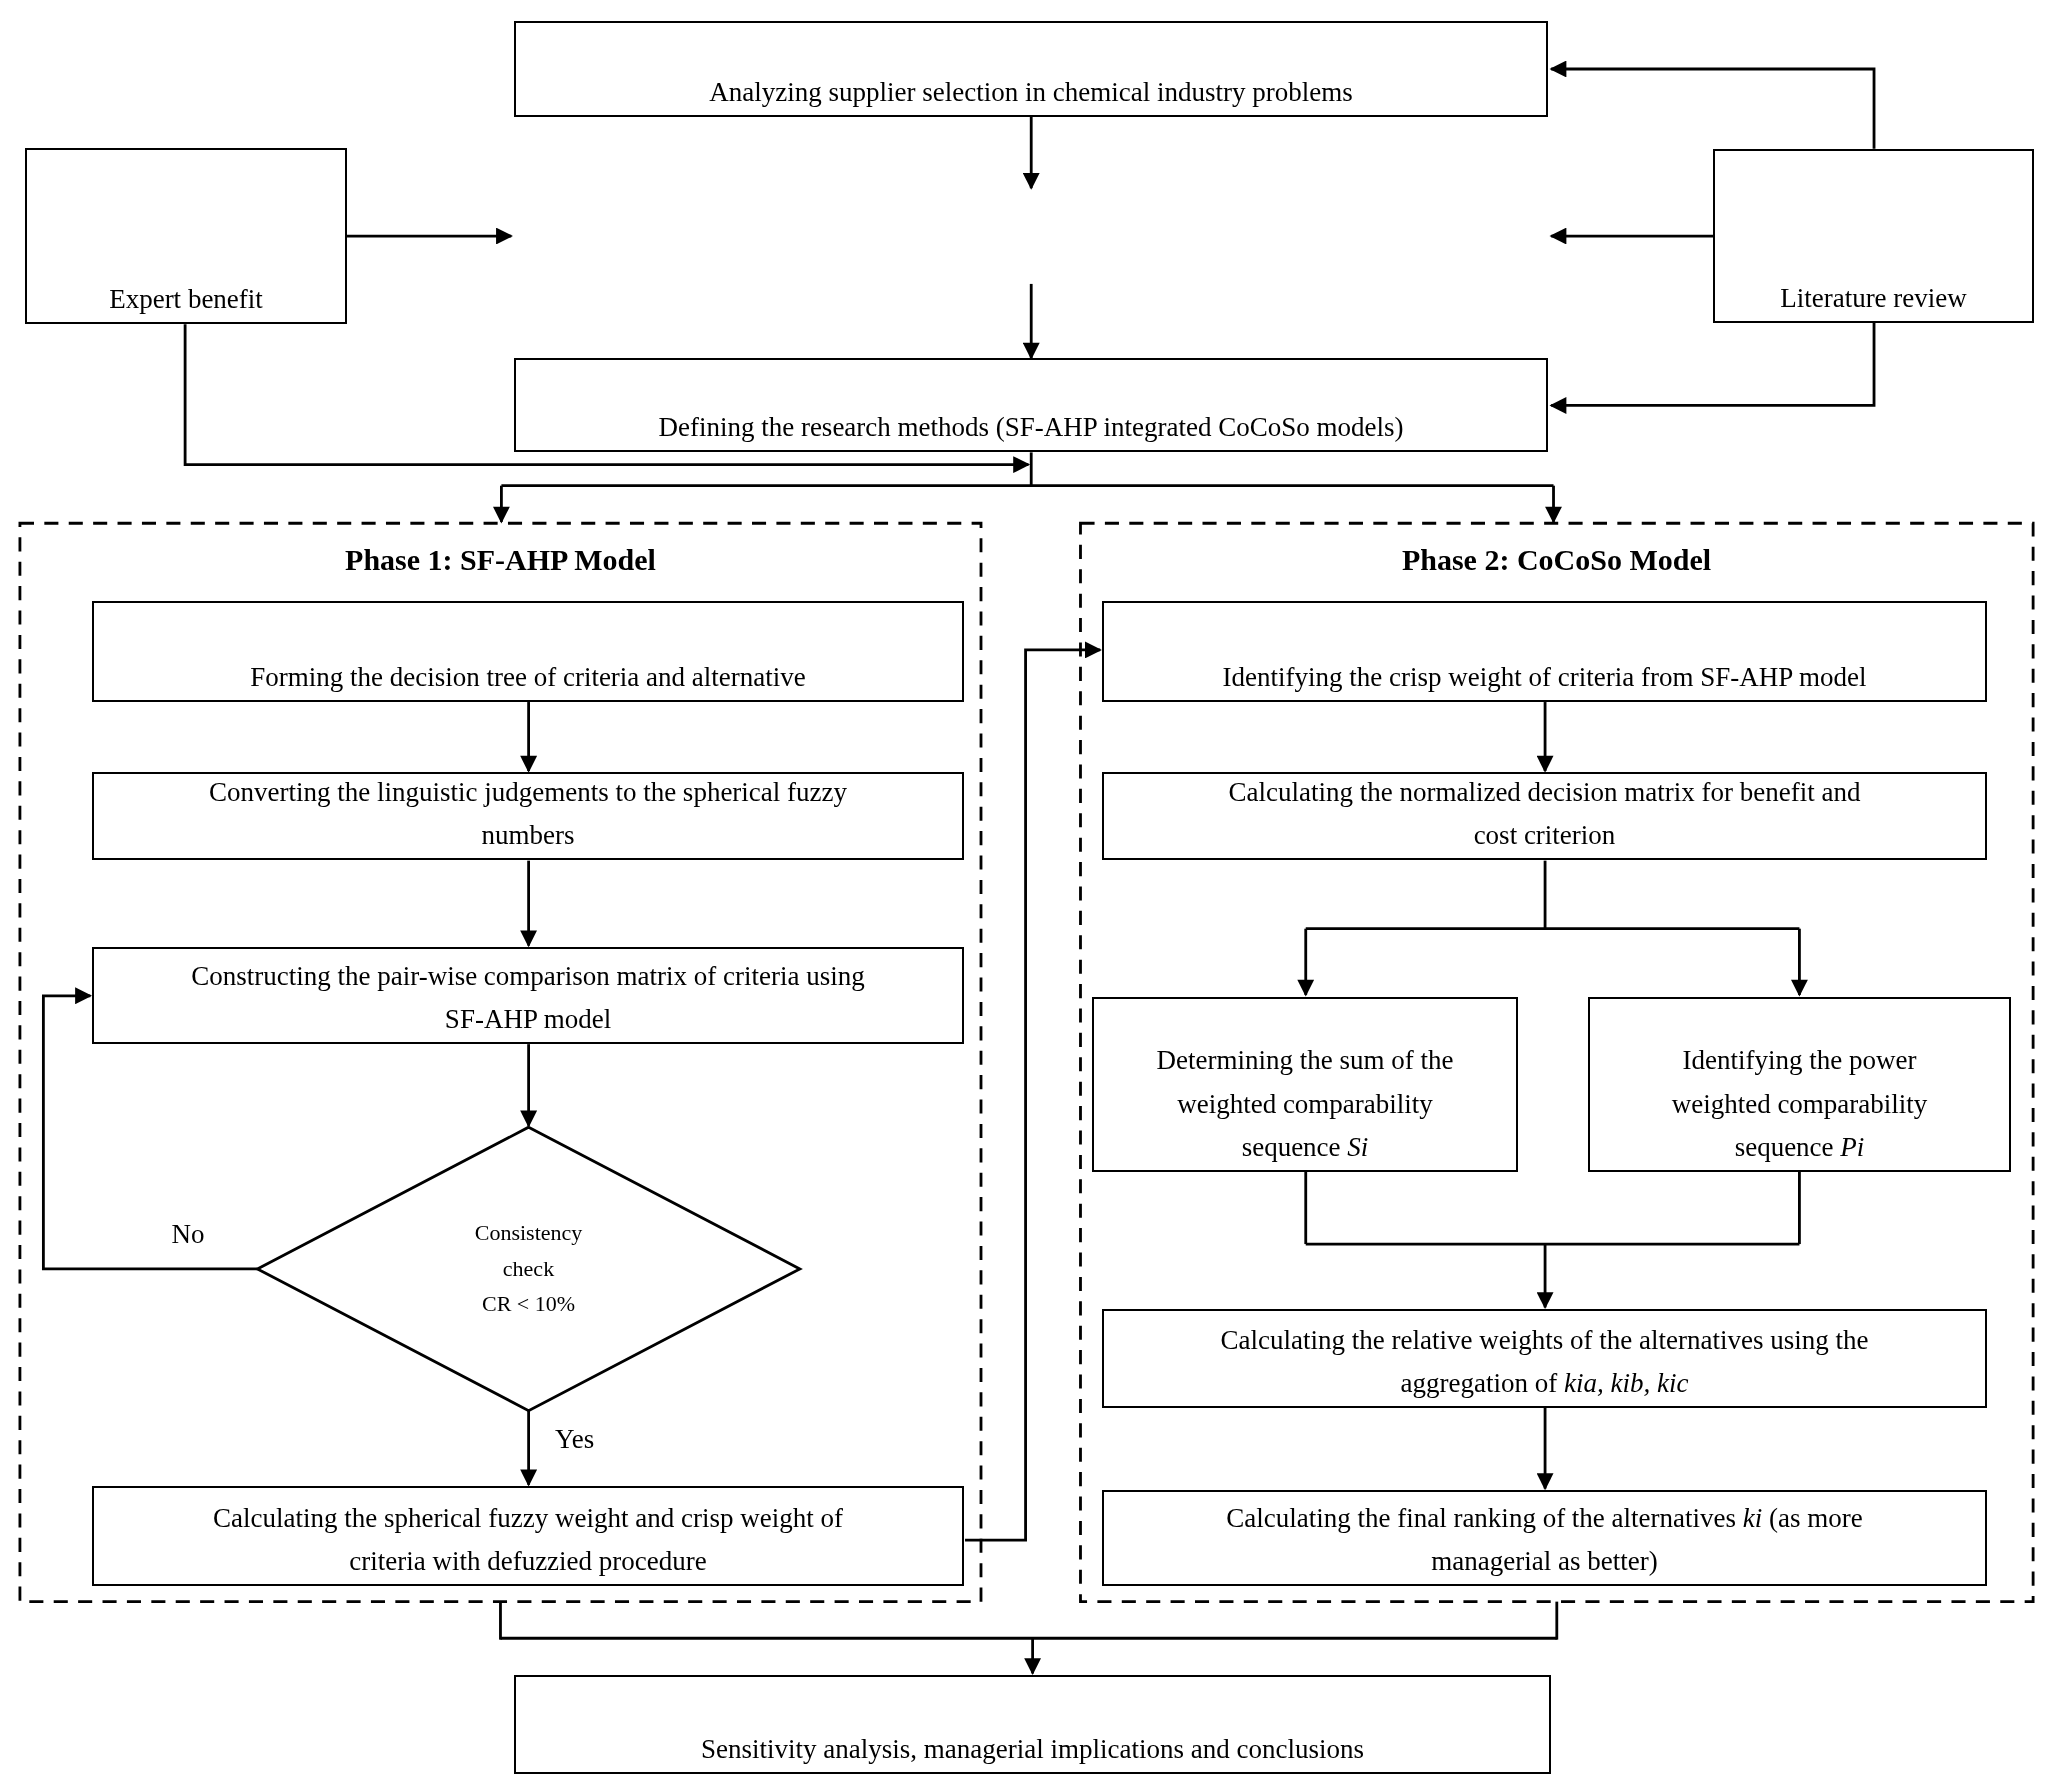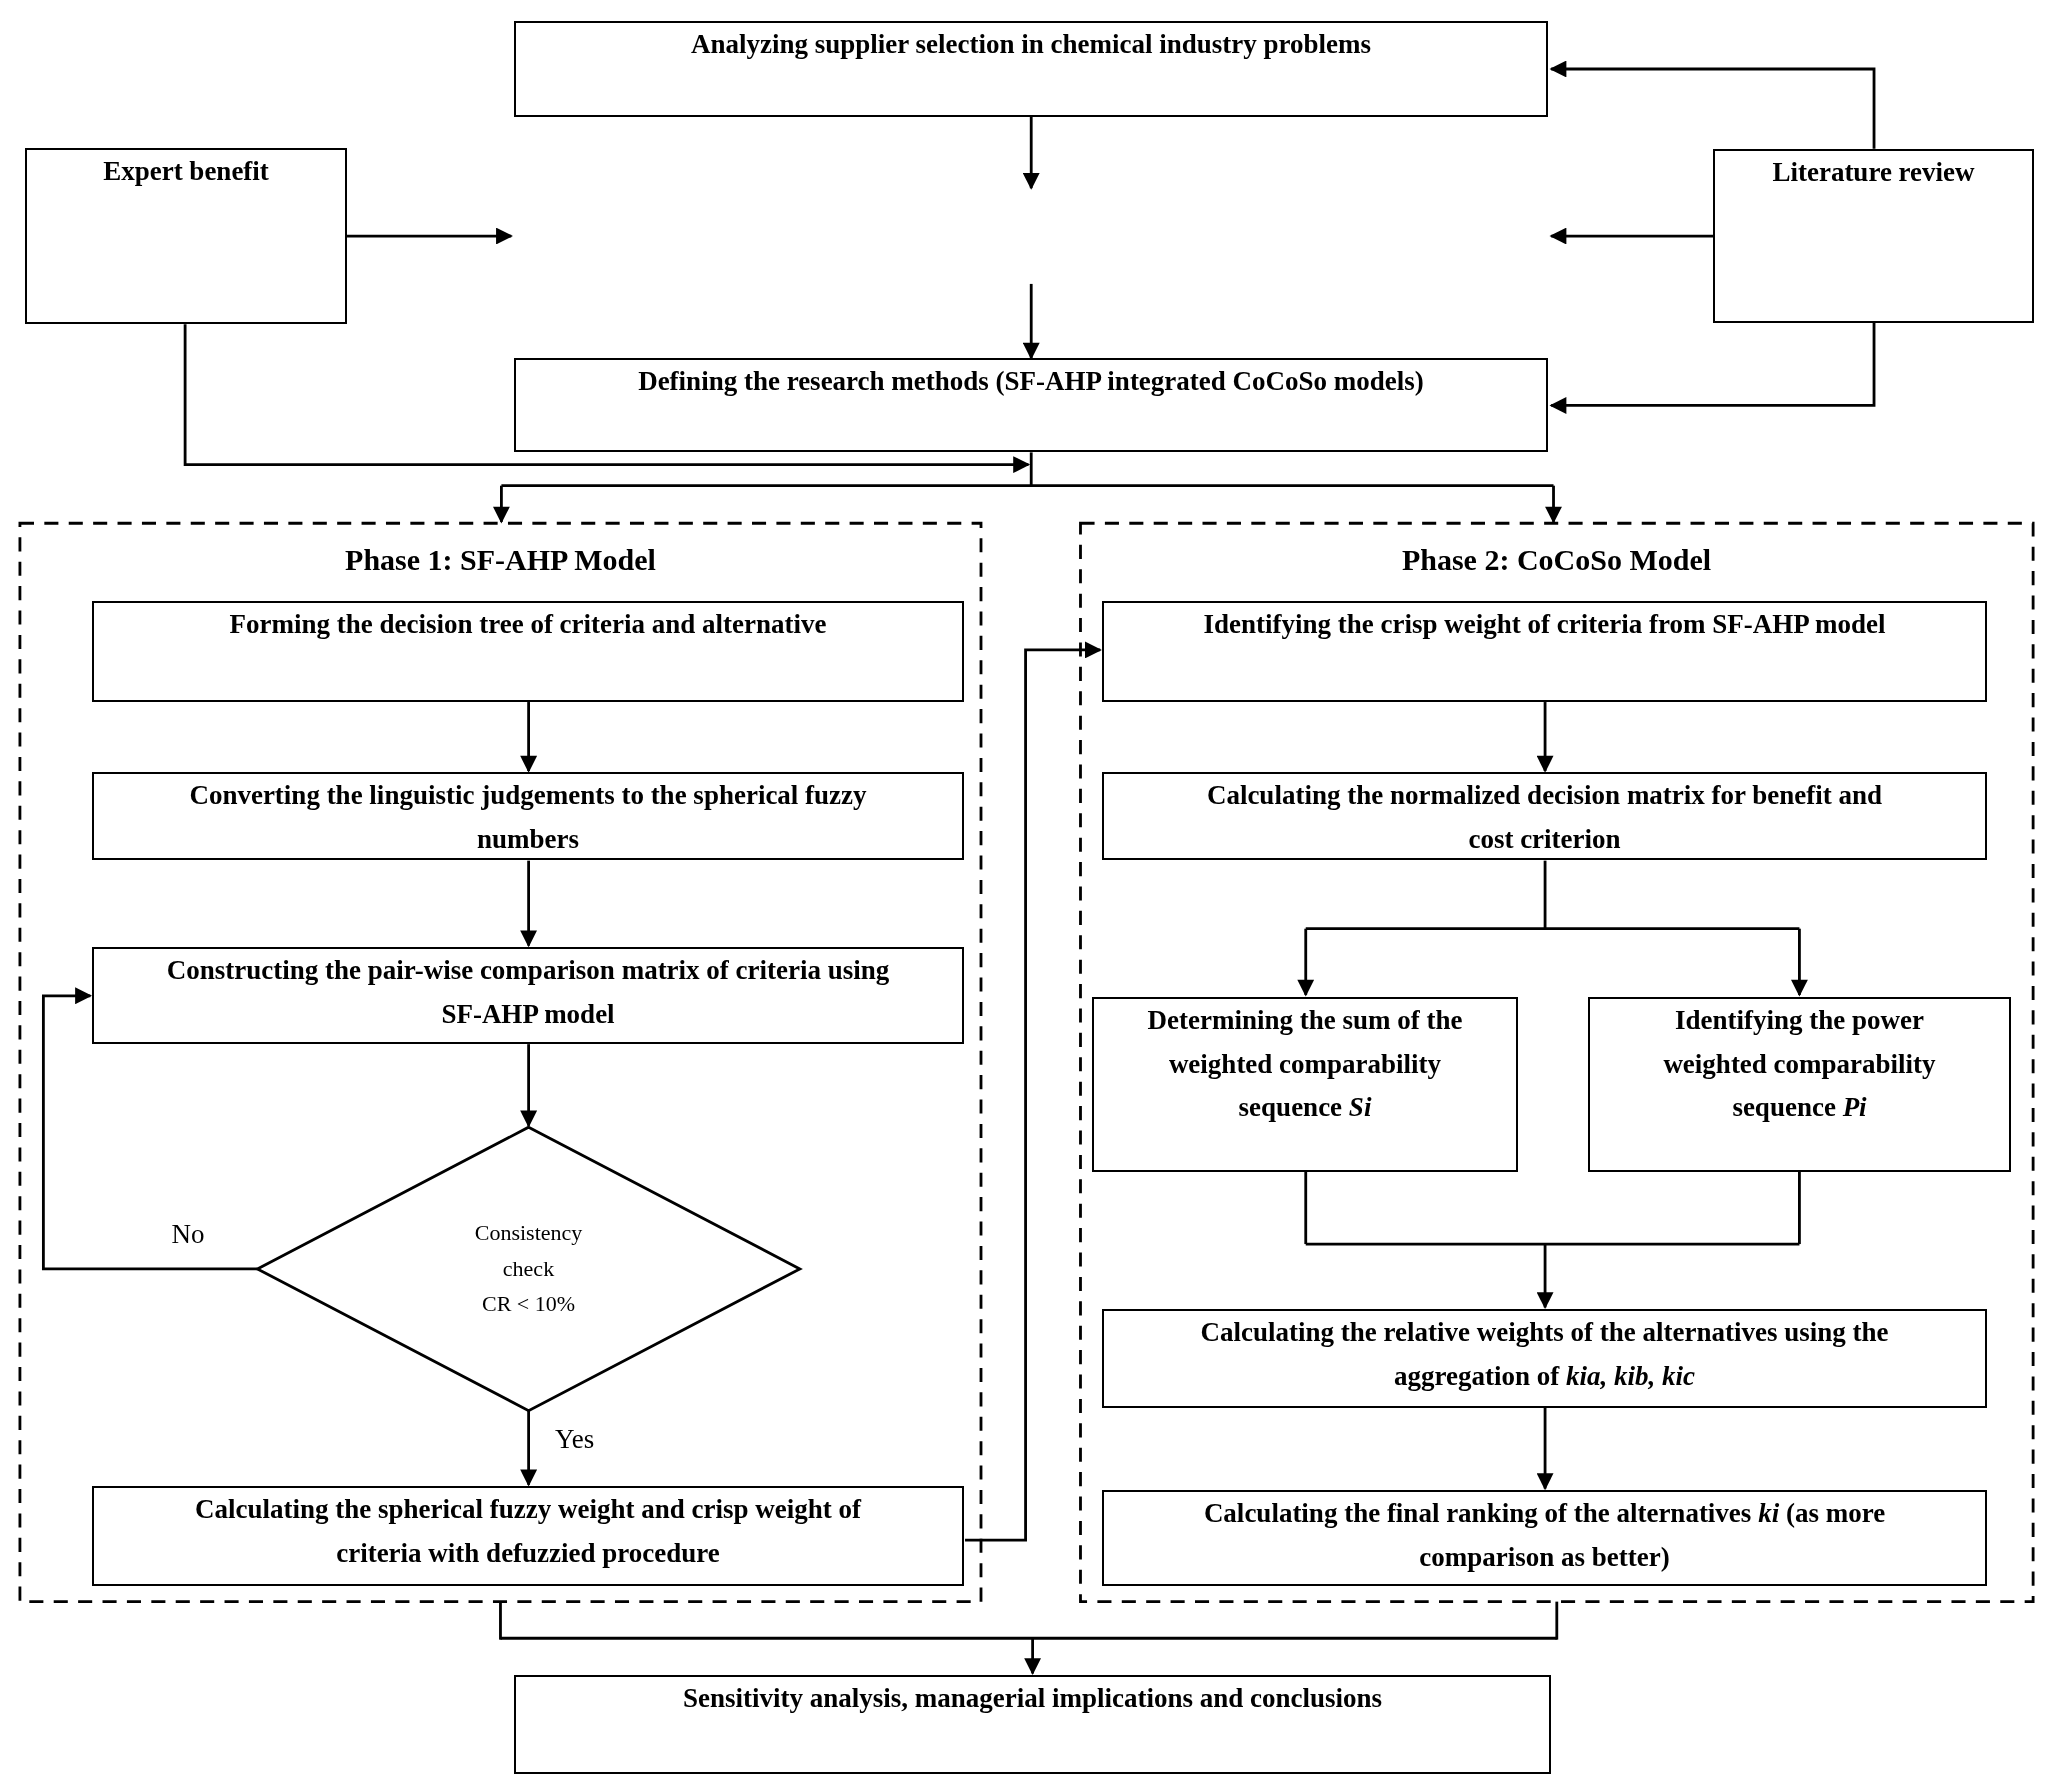--- a/index.html
+++ b/index.html
@@ -11,24 +11,23 @@
     color:#000;
     overflow:hidden;
   }
   .layer{position:absolute;left:0;top:0;width:2046px;height:1787px;}
   .layer path{stroke:#000;stroke-width:6;fill:none;}
   .layer .dashed{stroke:#000;stroke-width:6;fill:none;stroke-dasharray:30 22;}
   .layer polygon{stroke:#000;stroke-width:6;fill:#fff;}
   .box{
     position:absolute;box-sizing:border-box;
     border:2.8px solid #000;background:#fff;
-    display:flex;flex-direction:column;align-items:center;justify-content:flex-start;
+    display:flex;flex-direction:column;align-items:center;justify-content:flex-end;
     text-align:center;font-size:27px;line-height:1.62;
     padding:0 17px;
-    font-weight:bold;
   }
   .line{display:block;}
   .ptitle{
     position:absolute;font-weight:bold;font-size:30px;text-align:center;
   }
   .label{position:absolute;font-size:27px;}
   .dtext{
     position:absolute;display:flex;flex-direction:column;align-items:center;justify-content:center;
     text-align:center;font-size:22px;line-height:1.62;
   }
@@ -159,21 +158,21 @@
     <span class="line"><span>sequence </span><i>Pi</i></span>
   </div>
 
   <div class="box" style="left:1102px;top:1309px;width:885px;height:99px">
     <span class="line">Calculating the relative weights of the alternatives using the</span>
     <span class="line"><span>aggregation of </span><i>kia, kib, kic</i></span>
   </div>
 
   <div class="box" style="left:1102px;top:1490px;width:885px;height:96px">
     <span class="line"><span>Calculating the final ranking of the alternatives </span><i>ki</i><span> (as more</span></span>
-    <span class="line">comparison as better)</span>
+    <span class="line">managerial as better)</span>
   </div>
 
   <div class="box" style="left:514px;top:1675px;width:1037px;height:99px">
     <span class="line">Sensitivity analysis, managerial implications and conclusions</span>
   </div>
 
 </div>
 
 
 </body></html>

